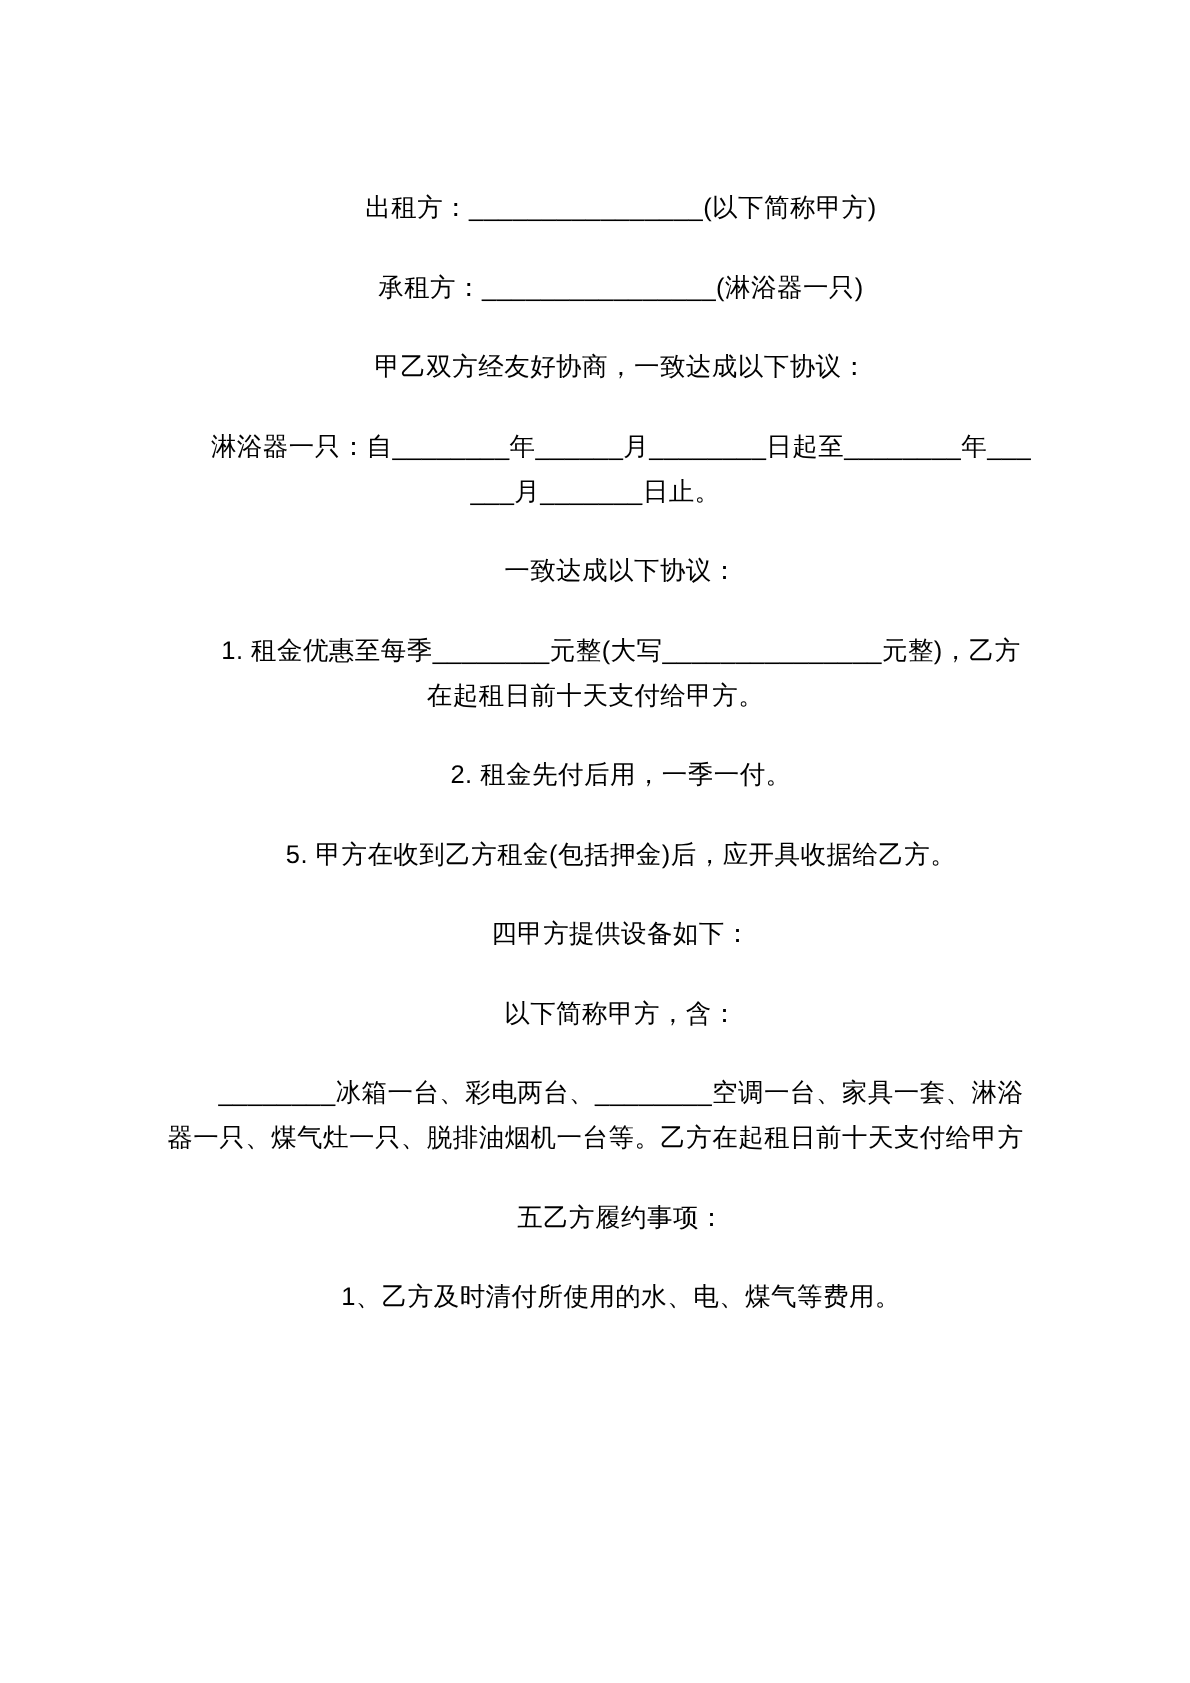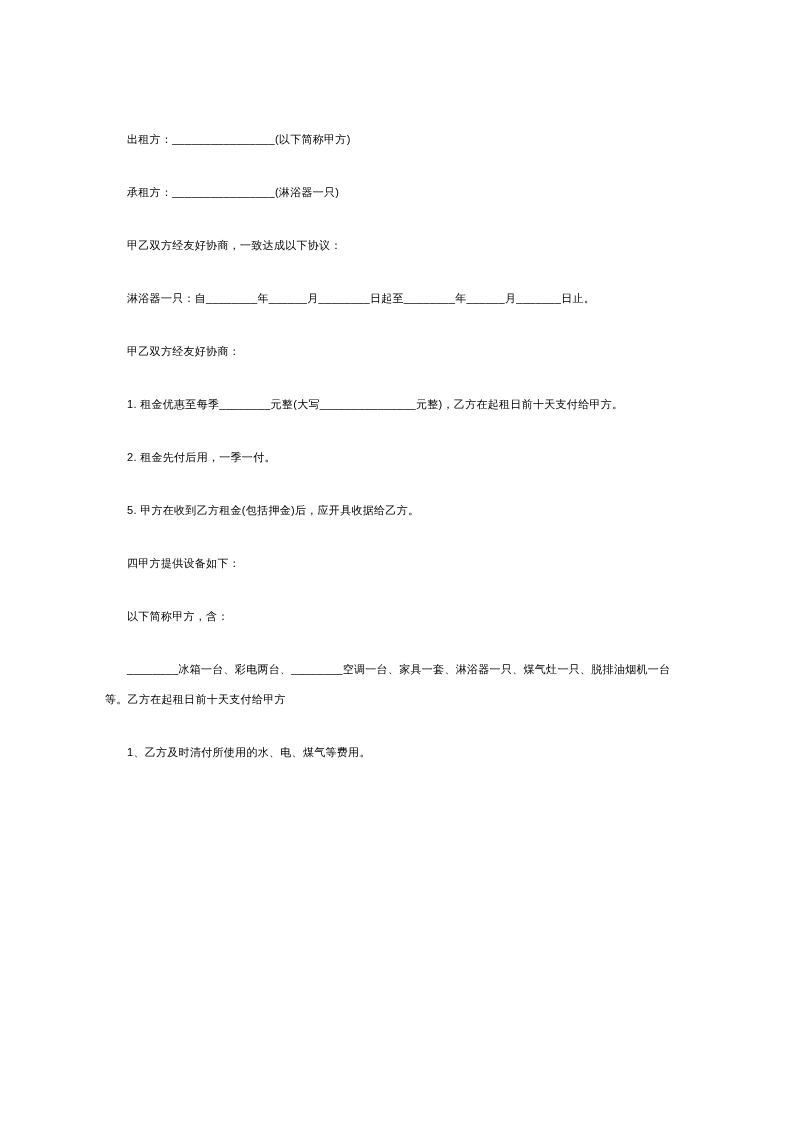--- a/index.html
+++ b/index.html
@@ -14,42 +14,43 @@
     margin: 0 auto;
     background: #ffffff;
     overflow: hidden;
   }
   .content {
     position: absolute;
     top: 124px;
     left: 105px;
     right: 104px;
     color: #000000;
-    font-size: 11px;
+    font-size: 17px;
     line-height: 30px;
-    text-align: left;
+    text-align: center;
     letter-spacing: 0.3px;
   }
   .para {
     text-indent: 2em;
     margin: 0 0 23px 0;
     word-break: break-all;
   }
 </style>
 </head>
 <body>
 
 <div class="page">
   <div class="content">
     <p class="para">出租方：________________(以下简称甲方)</p>
     <p class="para">承租方：________________(淋浴器一只)</p>
     <p class="para">甲乙双方经友好协商，一致达成以下协议：</p>
     <p class="para">淋浴器一只：自________年______月________日起至________年______月_______日止。</p>
-    <p class="para">甲乙双方经友好协商：</p>
+    <p class="para">一致达成以下协议：</p>
     <p class="para">1. 租金优惠至每季________元整(大写_______________元整)，乙方在起租日前十天支付给甲方。</p>
     <p class="para">2. 租金先付后用，一季一付。</p>
     <p class="para">5. 甲方在收到乙方租金(包括押金)后，应开具收据给乙方。</p>
     <p class="para">四甲方提供设备如下：</p>
     <p class="para">以下简称甲方，含：</p>
     <p class="para">________冰箱一台、彩电两台、________空调一台、家具一套、淋浴器一只、煤气灶一只、脱排油烟机一台等。乙方在起租日前十天支付给甲方</p>
+    <p class="para">五乙方履约事项：</p>
     <p class="para">1、乙方及时清付所使用的水、电、煤气等费用。</p>
   </div>
 </div>
 
 </body></html>

